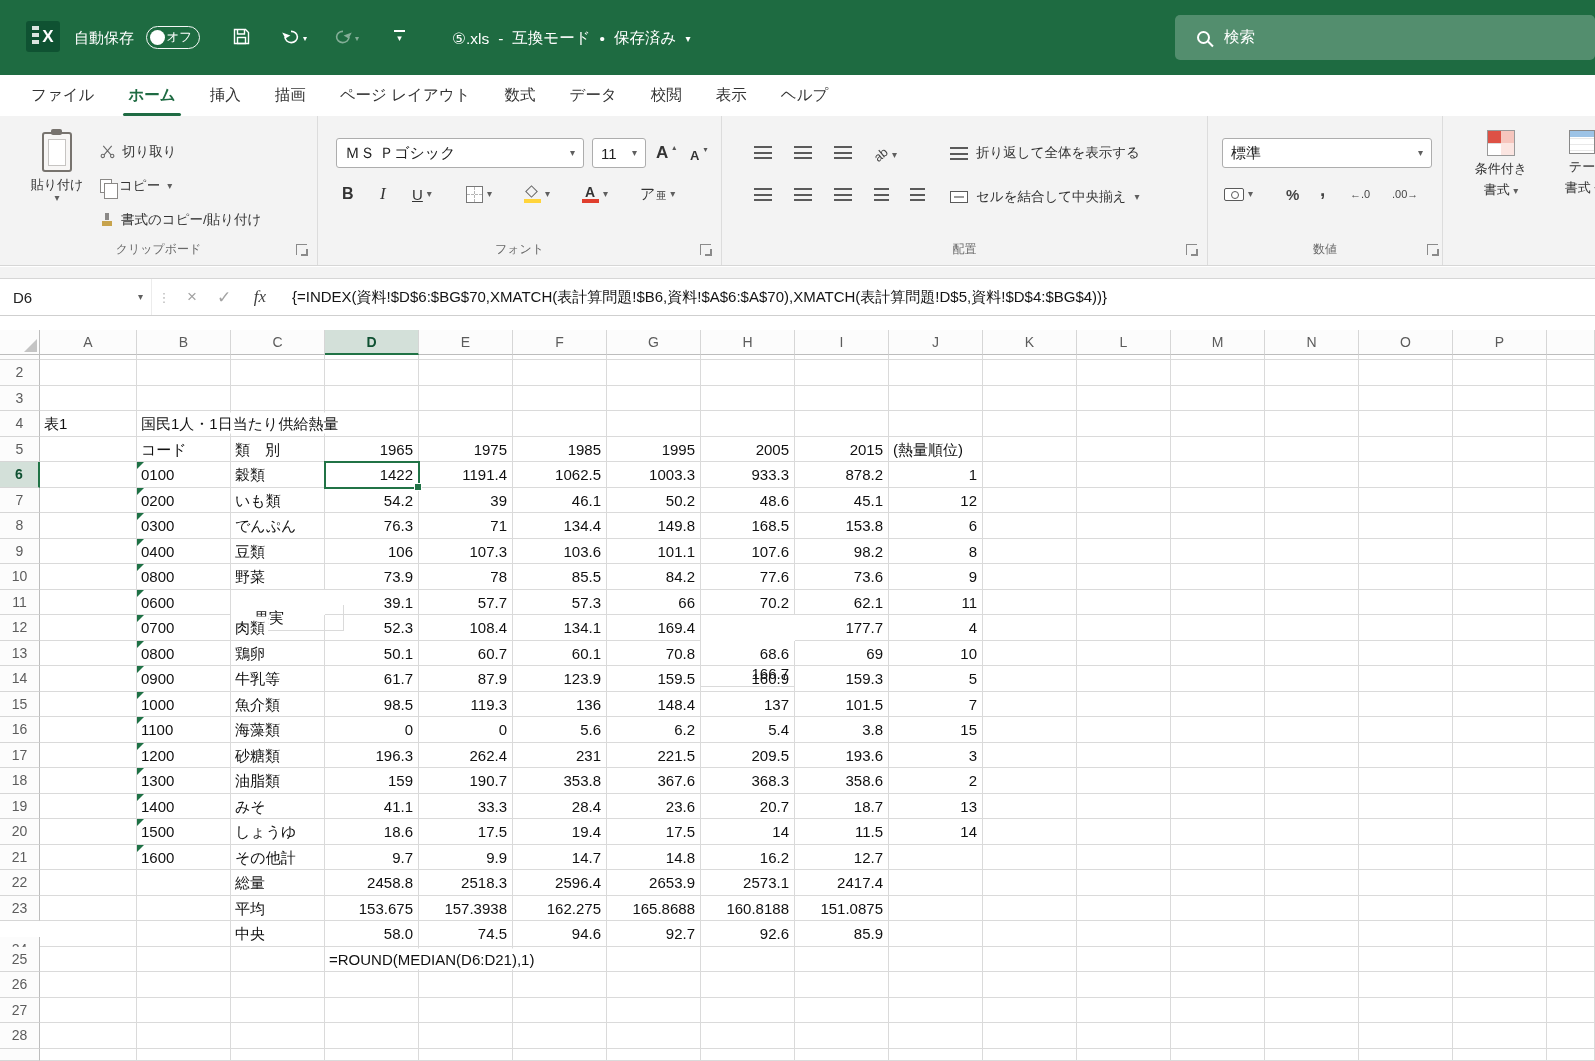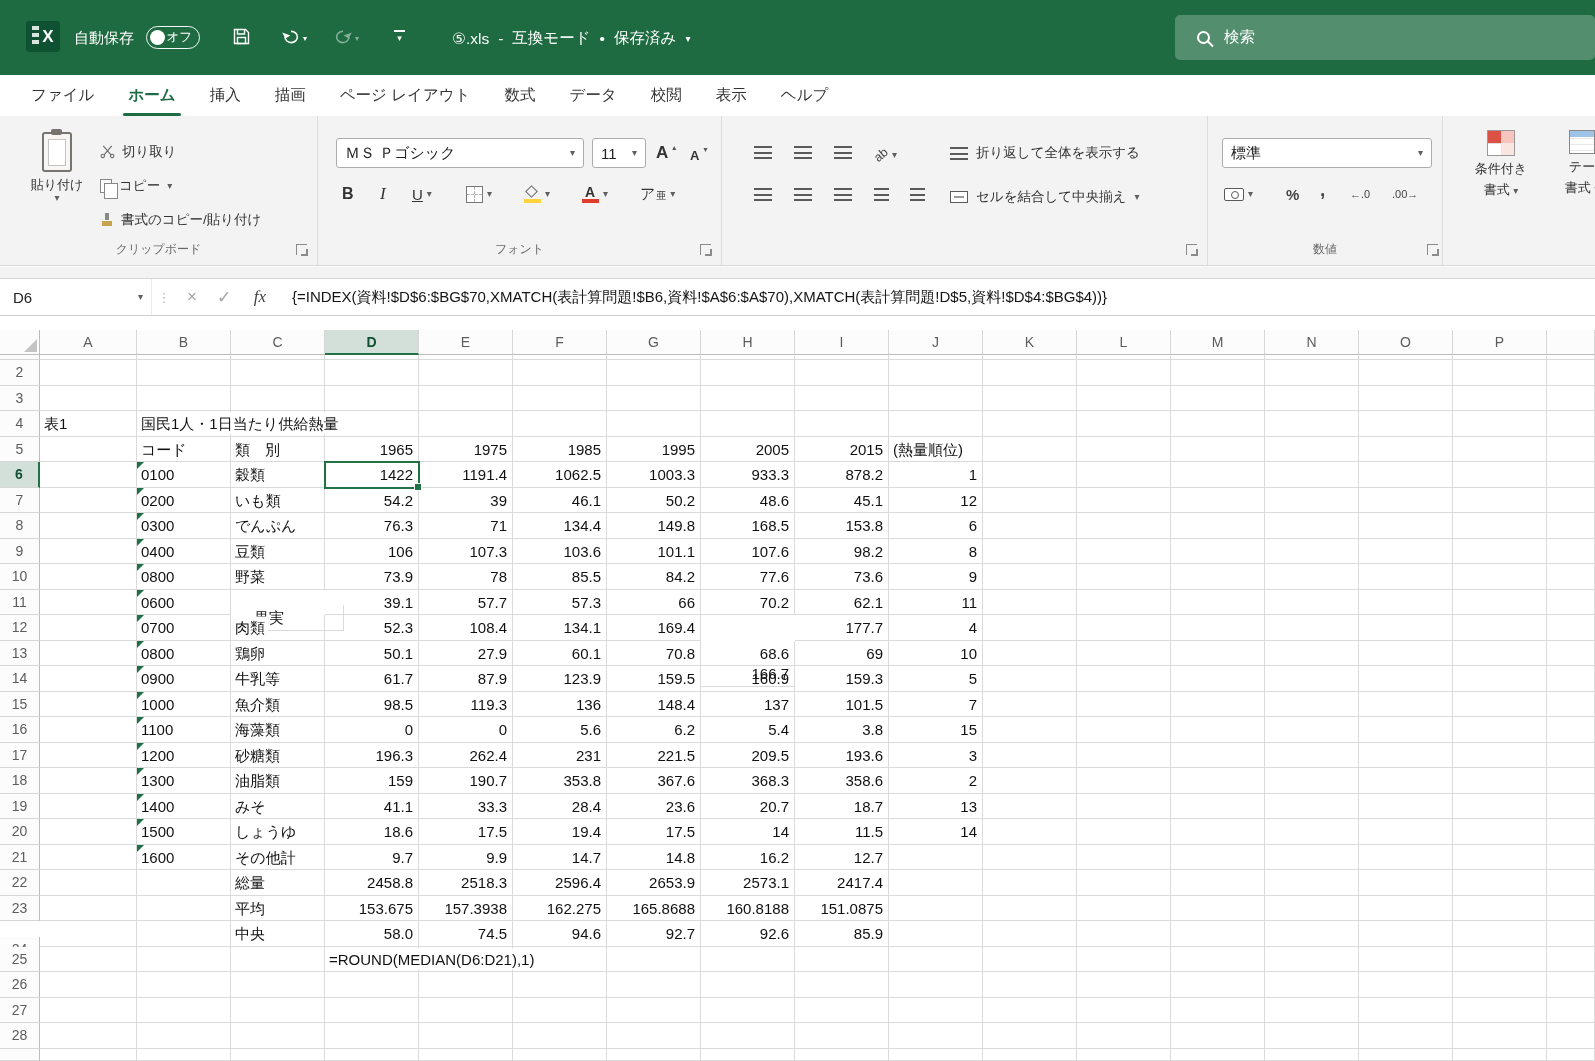--- a/index.html
+++ b/index.html
@@ -282,20 +282,21 @@
     <span class="alic" style="left:32px;top:72px"></span>
     <span class="alic" style="left:72px;top:72px"></span>
     <span class="alic" style="left:112px;top:72px"></span>
     <span class="alic" style="left:152px;top:72px;width:15px"></span>
     <span class="alic" style="left:188px;top:72px;width:15px"></span>
     <div class="txtbtn" style="left:228px;top:65px">
       <span class="mergeicon"></span>
       <span>セルを結合して中央揃え</span>
       <span class="chev">▾</span>
     </div>
+    <span class="glabel">配置</span>
     <span class="lnch" style="right:10px"></span>
   </div>
 
   <div class="rgroup" style="left:1208px;width:235px">
     <div class="combo" style="left:14px;top:22px;width:210px">
       <span>標準</span>
       <span class="chev">▾</span>
     </div>
     <div class="iconbtn" style="left:16px;top:64px">
       <span class="acct"></span>
@@ -744,21 +745,21 @@
     <div class="cell tri" style="left: 137px; top: 310.5px; width: 94px; height: 25.5px;">
       <span class="ctext l">0800</span>
     </div>
     <div class="cell" style="left: 231px; top: 310.5px; width: 94px; height: 25.5px;">
       <span class="ctext l">鶏卵</span>
     </div>
     <div class="cell" style="left: 325px; top: 310.5px; width: 94px; height: 25.5px;">
       <span class="ctext r">50.1</span>
     </div>
     <div class="cell" style="left: 419px; top: 310.5px; width: 94px; height: 25.5px;">
-      <span class="ctext r">27.9</span>
+      <span class="ctext r">60.7</span>
     </div>
     <div class="cell" style="left: 513px; top: 310.5px; width: 94px; height: 25.5px;">
       <span class="ctext r">60.1</span>
     </div>
     <div class="cell" style="left: 607px; top: 310.5px; width: 94px; height: 25.5px;">
       <span class="ctext r">70.8</span>
     </div>
     <div class="cell" style="left: 701px; top: 310.5px; width: 94px; height: 25.5px;">
       <span class="ctext r">68.6</span>
     </div>

